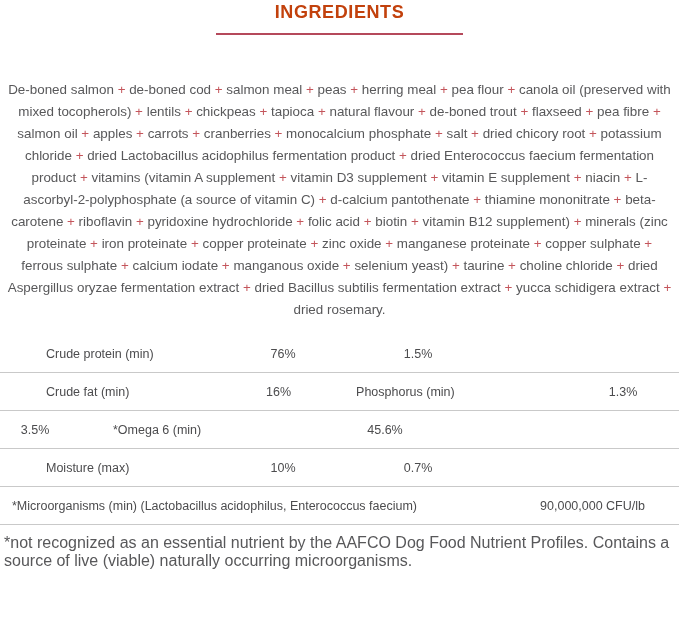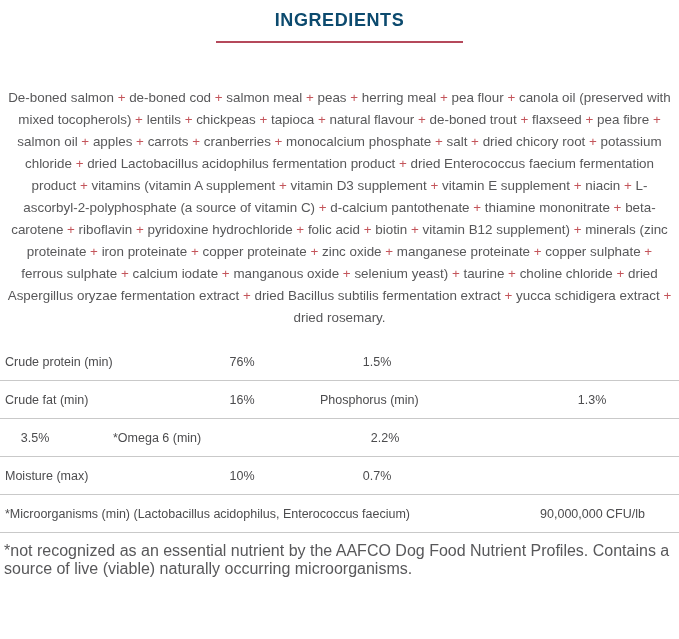--- a/index.html
+++ b/index.html
@@ -1,48 +1,48 @@
 <!DOCTYPE html>
 <html><head>
 <meta charset="utf-8">
 <style>
   * { margin:0; padding:0; box-sizing:border-box; }
   html,body { width:679px; height:639px; background:#ffffff; overflow:hidden; }
   body { font-family:"Liberation Sans","DejaVu Sans",sans-serif; }
 
   .ingredients-title {
     text-align:center; font-weight:bold; font-size:18px;
-    letter-spacing:0.6px; color:#0c4a6e; padding-top:10px;
+    letter-spacing:0.6px; color:#c2410c; padding-top:2px;
   }
   .red-rule {
     width:247px; height:2px; background:#b5495b; margin:10px auto 8px auto;
   }
   .ingredients-text {
     text-align:center; font-size:13.4px; line-height:22px;
     color:#58585a; padding:0 7px;margin-top:44px;
   }
   .plus { color:#c4555b; }
 
   .ga-title {
     font-weight:bold; font-size:17.5px; letter-spacing:0.3px;
     color:#151515; margin:84px 0 0 4px;
   }
   .ga-table { margin-top:14px; font-size:12.5px; color:#4c4c4e; }
   .ga-row {
     display:flex; align-items:center; height:38px;
     border-bottom:1px solid #c9c9c9; padding-left:5px;
   }
-  .cell-l1 { width:207px; }
+  .cell-l1 { width:207px;margin-left:41px; }
   .cell-v1 { width:60px; text-align:center; margin-right:48px; }
   .cell-l2 { width:215px; }
   .cell-v2 { width:114px; text-align:center; }
   .ga-row-full {
     display:flex; align-items:center; justify-content:space-between;
     height:38px; border-bottom:1px solid #c9c9c9;
-    padding-left:5px; padding-right:34px;
+    padding-left:12px; padding-right:34px;
   }
   .footnote {
     font-size:16px; color:#58585a; margin-top:9px; padding-left:4px;
   }
 </style>
 </head>
 <body>
 
 <div>
   <h1 class="ingredients-title">INGREDIENTS</h1>
@@ -60,21 +60,21 @@
     </div>
     <div class="ga-row">
       <div class="cell-l1">Crude fat (min)</div>
       <div class="cell-v1">16%</div>
       <div class="cell-l2">Phosphorus (min)</div>
       <div class="cell-v2">1.3%</div>
     </div>
     <div class="ga-row">
       <div class="cell-v1">3.5%</div>
       <div class="cell-l2">*Omega 6 (min)</div>
-      <div class="cell-v2">2.2%</div>
+      <div class="cell-v2">45.6%</div>
     </div>
     <div class="ga-row">
       <div class="cell-l1">Moisture (max)</div>
       <div class="cell-v1">10%</div>
       <div class="cell-v2">0.7%</div>
     </div>
     <div class="ga-row-full">
       <div>*Microorganisms (min) (Lactobacillus acidophilus, Enterococcus faecium)</div>
       <div>90,000,000 CFU/lb</div>
     </div>

